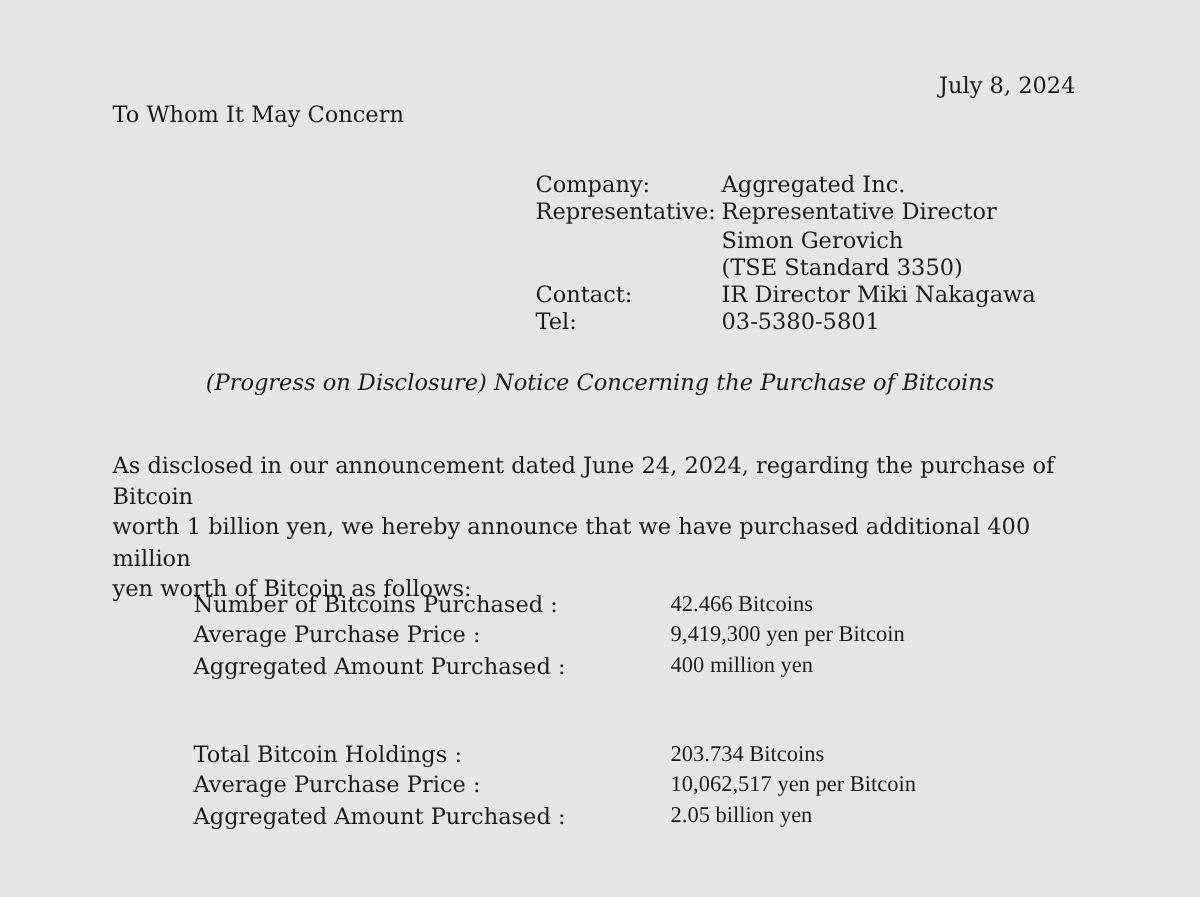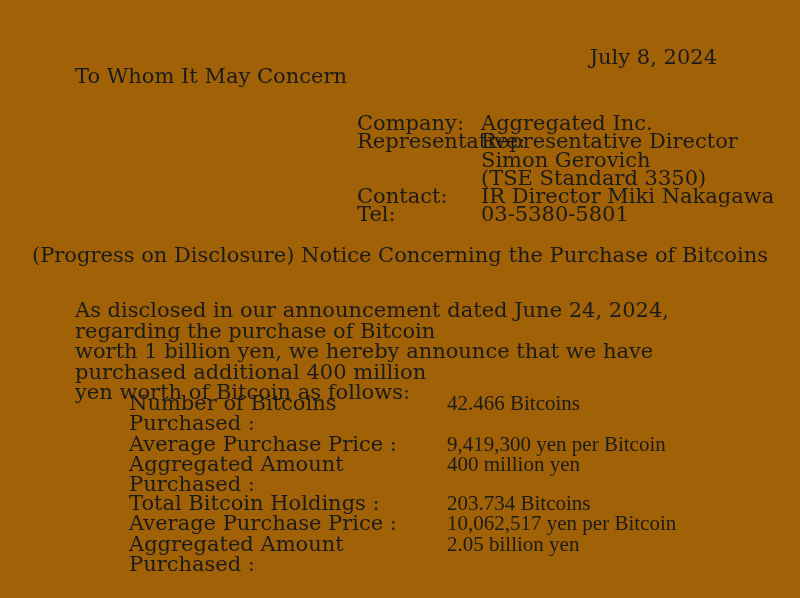--- a/index.html
+++ b/index.html
@@ -4,24 +4,24 @@
 <style>
   html, body {
     margin: 0;
     padding: 0;
     background: #ffffff;
   }
   .page {
     position: relative;
     width: 800px;
     height: 598px;
-    background: #a16207;
+    background: #e5e5e5;
     font-family: "DejaVu Serif", "Liberation Serif", serif;
     color: #1b1b1b;
-    font-size: 21px;
+    font-size: 15px;
     overflow: hidden;
   }
   .abs { position: absolute; }
 
   .date-line {
     top: 48px;
     left: 75px;
     right: 83px;
     text-align: right;
     line-height: 18px;
@@ -40,20 +40,21 @@
   .company-row { display: flex; }
   .company-row .c-label { width: 124px; flex: 0 0 124px; }
   .company-row .c-value { white-space: nowrap; }
 
   .doc-title {
     top: 245px;
     left: 0;
     width: 800px;
     text-align: center;
     line-height: 20px;
+    font-style: italic;
   }
 
   .body-paragraph {
     top: 300px;
     left: 75px;
     width: 660px;
     line-height: 20.5px;
   }
 
   .detail-block { left: 129px; line-height: 20.3px; }

